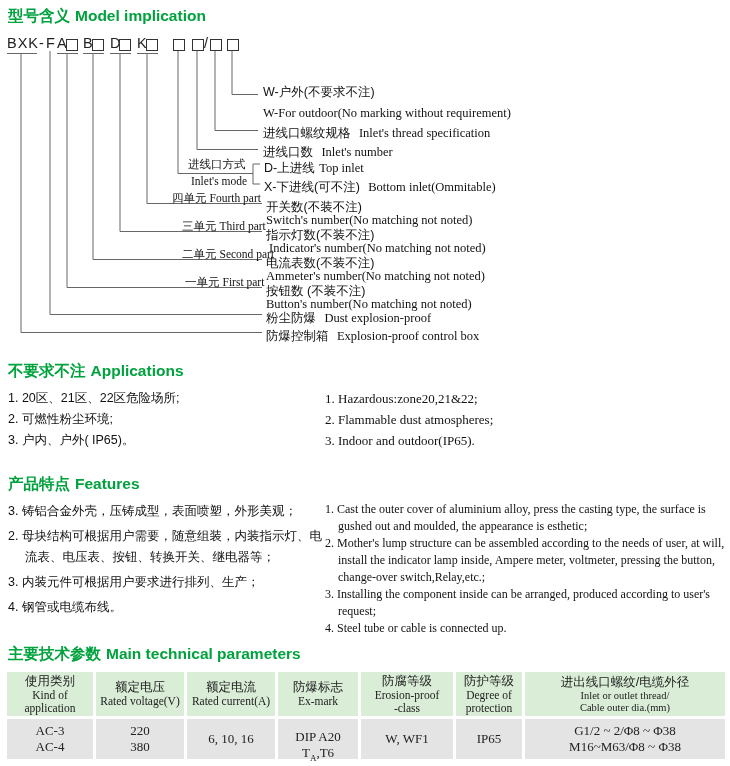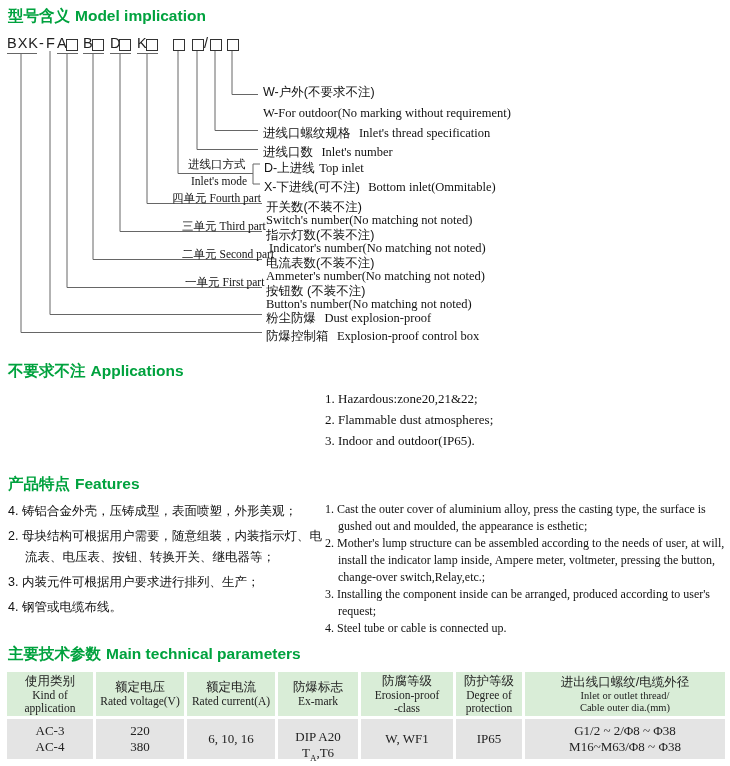--- a/index.html
+++ b/index.html
@@ -141,31 +141,36 @@
     <span class="lbl-zh">粉尘防爆</span>
     <span class="lbl-en" style="margin-left:4px;">Dust explosion-proof</span></div>
 
   <div class="branch-line1" style="left:266px;top:326px;">
     <span class="lbl-zh">防爆控制箱</span>
     <span class="lbl-en" style="margin-left:4px;">Explosion-proof control box</span></div>
 
   <div class="sec-title" style="left:8px;top:361px;">
     <span>不要求不注</span><span class="en">Applications</span>
   </div>
+  <div class="list" style="left:8px;top:388px;">
+    <div>1. 20区、21区、22区危险场所;</div>
+    <div>2. 可燃性粉尘环境;</div>
+    <div>3. 户内、户外( IP65)。</div>
+  </div>
   <div class="list en" style="left:325px;top:388px;">
     <div class="en">1. Hazardous:zone20,21&amp;22;</div>
     <div class="en">2. Flammable dust atmospheres;</div>
     <div class="en">3. Indoor and outdoor(IP65).</div>
   </div>
 
   <div class="sec-title" style="left:8px;top:474px;">
     <span>产品特点</span><span class="en">Features</span>
   </div>
   <div class="feat-zh" style="left:8px;top:501px;">
-    <div>4. 铸铝合金外壳，压铸成型，表面喷塑，外形美观；</div>
+    <div>3. 铸铝合金外壳，压铸成型，表面喷塑，外形美观；</div>
     <div>2. 母块结构可根据用户需要，随意组装，内装指示灯、电流表、电压表、按钮、转换开关、继电器等；</div>
     <div>3. 内装元件可根据用户要求进行排列、生产；</div>
     <div>4. 钢管或电缆布线。</div>
   </div>
   <div class="feat-en" style="left:325px;top:501px;">
     <div>1. Cast the outer cover of aluminium alloy, press the casting type, the surface is gushed out and moulded, the appearance is esthetic;</div>
     <div>2. Mother's lump structure can be assembled according to the needs of user, at will, install the indicator lamp inside,  Ampere meter, voltmeter, pressing the button, change-over switch,Relay,etc.;</div>
     <div>3. Installing the component inside can be arranged, produced according to user's request;</div>
     <div>4. Steel tube or cable is connected up.</div>
   </div>

